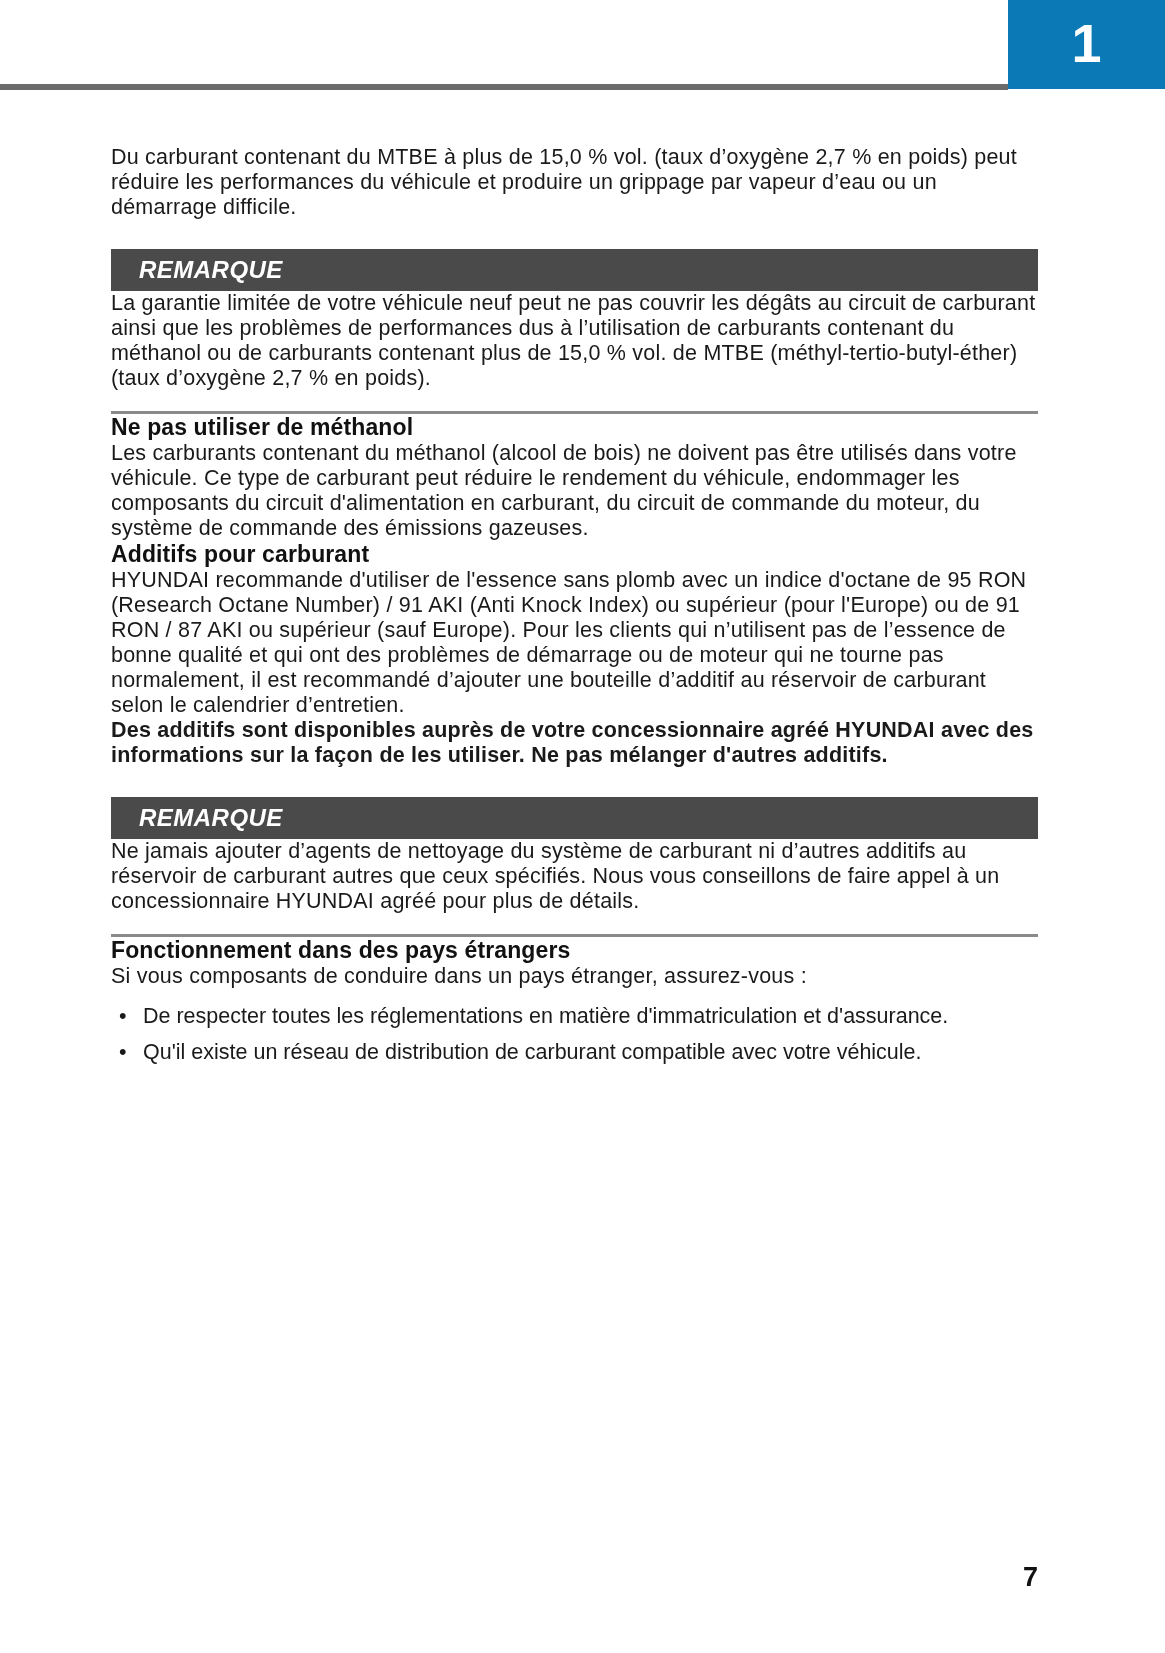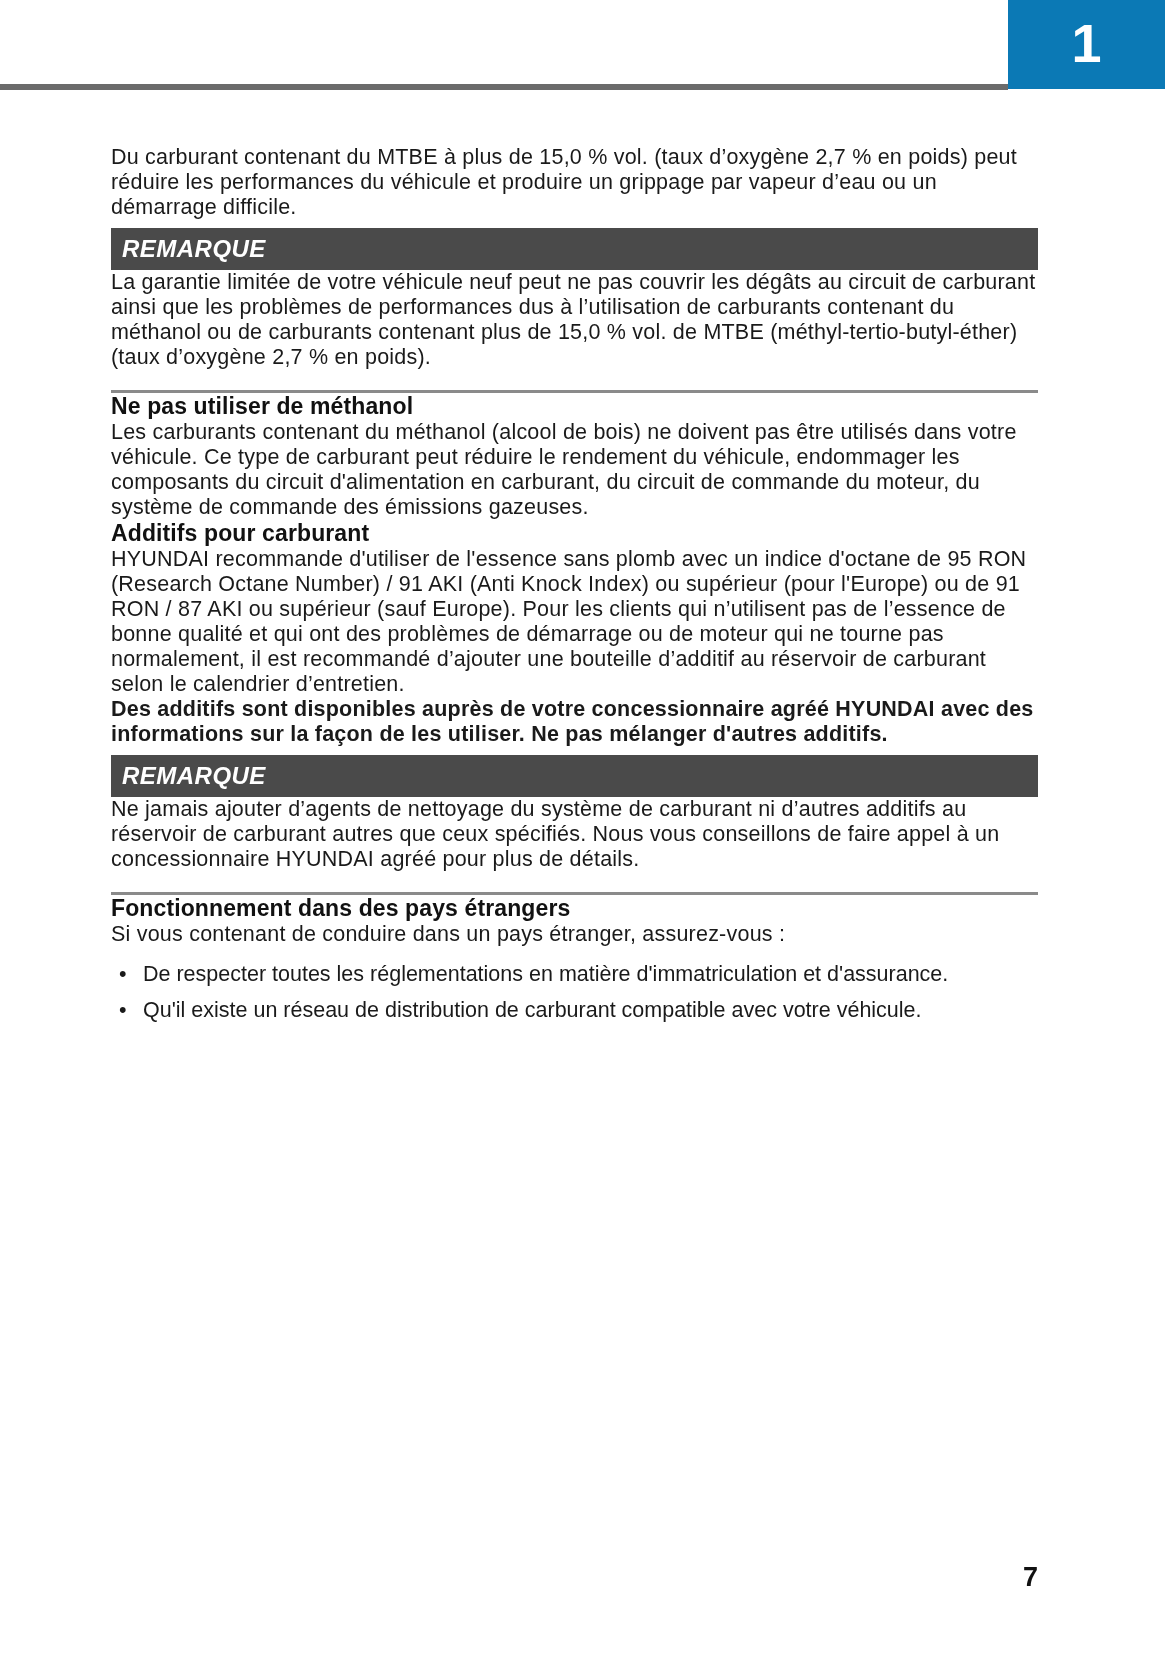--- a/index.html
+++ b/index.html
@@ -68,23 +68,23 @@
 
   .spacer-lead { height: 47px; }
 
   
   .notice-banner {
     background: #4a4a4a;
     color: #ffffff;
     height: 42px;
     display: flex;
     align-items: center;
-    padding-left: 11px;
+    padding-left: 28px;
     box-sizing: border-box;
-    margin-top: 8px;
+    margin-top: 29px;
   }
   .notice-banner-label {
     font-size: 24px;
     font-weight: bold;
     font-style: italic;
     letter-spacing: 0.02em;
   }
   .notice-body {
     margin-top: 12px;
   }
@@ -168,21 +168,21 @@
   <p class="body-text para-gap">HYUNDAI recommande d'utiliser de l'essence sans plomb avec un indice d'octane de 95 RON (Research Octane Number) / 91 AKI (Anti Knock Index) ou supérieur (pour l'Europe) ou de 91 RON / 87 AKI ou supérieur (sauf Europe). Pour les clients qui n’utilisent pas de l’essence de bonne qualité et qui ont des problèmes de démarrage ou de moteur qui ne tourne pas normalement, il est recommandé d’ajouter une bouteille d’additif au réservoir de carburant selon le calendrier d’entretien.</p>
   <p class="body-text para-gap-lg">Des additifs sont disponibles auprès de votre concessionnaire agréé HYUNDAI avec des informations sur la façon de les utiliser. Ne pas mélanger d'autres additifs.</p>
 
   <div class="notice-banner">
     <span class="notice-banner-label">REMARQUE</span>
   </div>
   <p class="body-text notice-body">Ne jamais ajouter d’agents de nettoyage du système de carburant ni d’autres additifs au réservoir de carburant autres que ceux spécifiés. Nous vous conseillons de faire appel à un concessionnaire HYUNDAI agréé pour plus de détails.</p>
   <div class="notice-rule"></div>
 
   <h2 class="section-heading heading-gap-top">Fonctionnement dans des pays étrangers</h2>
-  <p class="body-text para-gap">Si vous contenant de conduire dans un pays étranger, assurez-vous :</p>
+  <p class="body-text para-gap">Si vous composants de conduire dans un pays étranger, assurez-vous :</p>
 
   <ul class="bullet-list">
     <li>
       <span class="bullet-dot">•</span>
       <span>De respecter toutes les réglementations en matière d'immatriculation et d'assurance.</span>
     </li>
     <li>
       <span class="bullet-dot">•</span>
       <span>Qu'il existe un réseau de distribution de carburant compatible avec votre véhicule.</span>
     </li>

